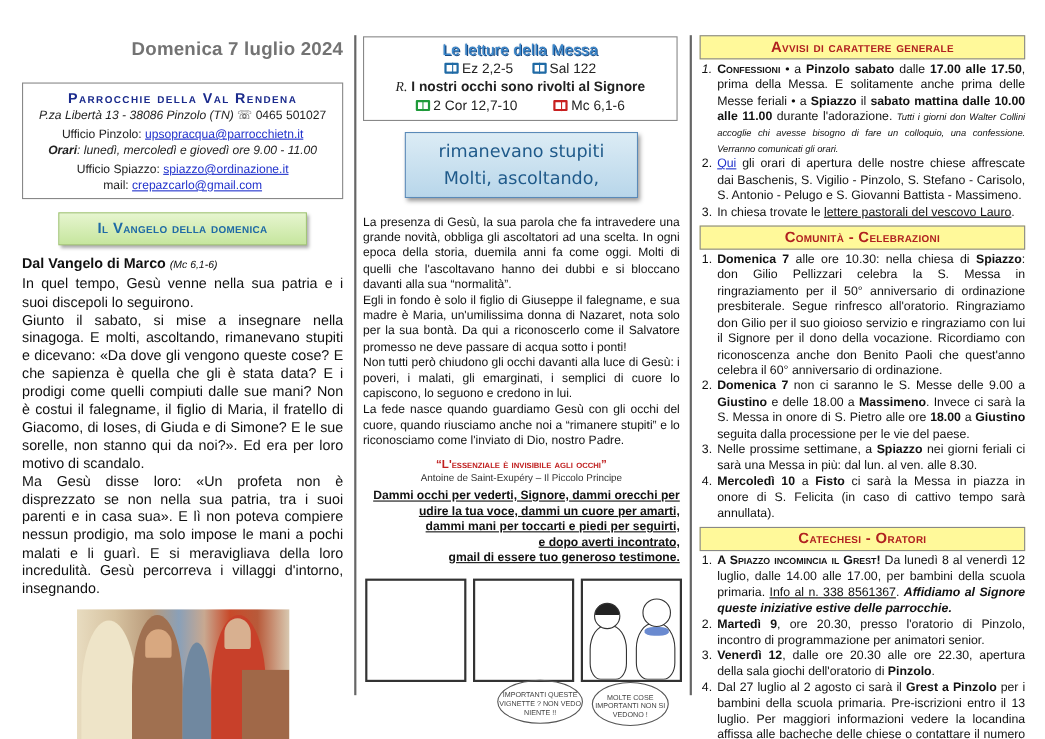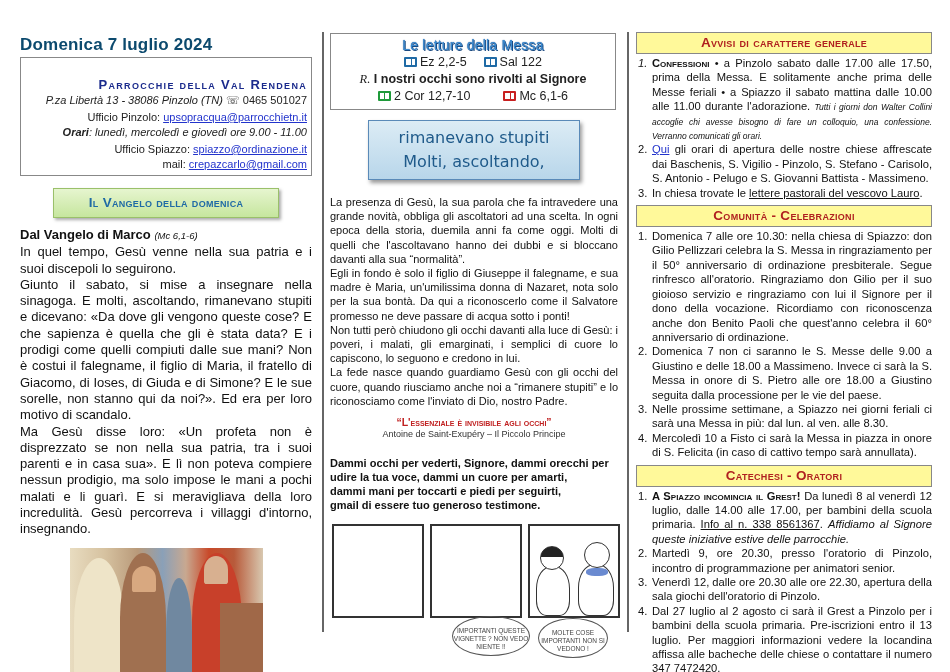--- a/index.html
+++ b/index.html
@@ -7,22 +7,22 @@
     body { position: relative; font-family: "Liberation Sans", sans-serif; color: #111; }
 
     .col { position: absolute; top: 0; }
     .col-left { left: 20px; width: 292px; }
     .col-mid { left: 330px; width: 288px; }
     .col-right { left: 636px; width: 296px; }
 
     .vline { position: absolute; width: 2px; background: #666; }
 
     
-    .date-title { text-align: left; color: #0c4a6e; font-size: 17px; font-weight: bold; margin-top: 35px; letter-spacing: 0.2px; }
-    .parish-box { margin-top: 2px; border: 1px solid #888; padding: 19px 4px 3px; text-align: right; margin-left: 0; }
+    .date-title { text-align: right; color: #737373; font-size: 17px; font-weight: bold; margin-top: 35px; letter-spacing: 0.2px; }
+    .parish-box { margin-top: 20px; border: 1px solid #888; padding: 6px 4px 3px; text-align: center; margin-left: 0; }
     .parish-name { color: #1a2a8c; font-weight: bold; font-size: 13px; letter-spacing: 1.3px; font-variant: small-caps; line-height: 16px; }
     .parish-line { font-family: "Liberation Sans", sans-serif; font-size: 11px; line-height: 15px; color: #222; }
     .parish-line i { }
     .parish-line a { color: #2233cc; text-decoration: underline; }
     .parish-line .mt { margin-top: 2px; display: block; }
 
     .gospel-header { margin: 12px auto 0; width: 226px; height: 30px; border: 1px solid #9ac06a;
       background: linear-gradient(#e6f5cf, #c6e69e); box-shadow: 2px 2px 3px #aaa;
       text-align: center; line-height: 28px; color: #1f6aa5; font-weight: bold; font-size: 13.5px; font-variant: small-caps; letter-spacing: 0.3px; }
     .gospel-text { margin-top: 9px; font-size: 13px; line-height: 16.3px; text-align: justify; color: #111; }
@@ -46,35 +46,35 @@
     .sp { display: inline-block; width: 10px; }
     .sp2 { display: inline-block; width: 26px; }
     .r-letter { font-family: "Liberation Serif", serif; font-style: italic; }
 
     .theme-box { margin: 10px auto 0; width: 212px; height: 60px; border: 1px solid #5a8ab8;
       background: linear-gradient(#dcecf5, #b8d6ea); box-shadow: 2px 3px 4px #999;
       text-align: center; color: #1f5a8a; font-family: "DejaVu Sans", sans-serif; font-size: 16px; line-height: 24px; padding-top: 5px; }
     .comment-text { margin-top: 15px; font-size: 11px; line-height: 14.2px; text-align: justify; color: #111; }
     .quote-title { margin-top: 8px; text-align: center; color: #c02020; font-weight: bold; font-size: 10.5px; font-variant: small-caps; }
     .quote-author { text-align: center; font-size: 9px; color: #333; line-height: 12px; }
-    .prayer { margin-top: 16px; text-align: left; font-weight: bold; font-size: 11px; line-height: 14px; color: #111; }
+    .prayer { margin-top: 4px; text-align: right; font-weight: bold; font-size: 11px; line-height: 14px; color: #111; text-decoration: underline; }
 
     .comic { position: relative; margin-top: 8px; height: 140px; }
     .panel { position: absolute; top: 4px; width: 92px; height: 94px; border: 2px solid #333; background: #fff; }
     .bubble { position: absolute; border: 1px solid #555; border-radius: 50%; font-size: 6.5px; text-align: center; line-height: 8px; color: #444; padding-top: 10px; }
     .snowman { position: absolute; background: #fff; border: 1.5px solid #333; border-radius: 45% 45% 30% 30%; }
     .snow-head { position: absolute; background: #fff; border: 1.5px solid #333; border-radius: 50%; }
 
     
     .sec-header { border: 1px solid #888; background: #fff99a; text-align: center; color: #b02020; font-weight: bold; font-size: 13.5px; font-variant: small-caps; height: 22px; line-height: 20px; letter-spacing: 0.3px; }
     .sec1 { margin-top: 32px; }
     .r-list { list-style: none; font-size: 11.2px; line-height: 14.4px; color: #111; margin-top: 2px; }
     .r-list li { position: relative; padding-left: 16px; text-align: justify; }
     .r-list li .num { position: absolute; left: 2px; top: 0; }
-    .r-list b { font-weight: normal; }
+    .r-list b { font-weight: bold; }
     .r-list .sc { font-variant: small-caps; font-weight: bold; }
     .r-list .small-it { font-style: italic; font-size: 8.5px; line-height: 10.5px; }
     .r-list a { color: #2233cc; text-decoration: underline; }
     .r-list u { text-decoration: underline; }
     .sec2, .sec3 { margin-top: 5px; }
   </style>
 </head>
 <body>
 
 <div class="vline" style="left:322px; top:32px; height:600px;"></div>
@@ -165,20 +165,21 @@
     <div>La fede nasce quando guardiamo Gesù con gli occhi del cuore, quando riusciamo anche noi a “rimanere stupiti” e lo riconosciamo come l'inviato di Dio, nostro Padre.</div>
   </div>
 
   <div class="quote-title">“L'essenziale è invisibile agli occhi”</div>
   <div class="quote-author">Antoine de Saint-Exupéry – Il Piccolo Principe</div>
 
   <div class="prayer">
     <div>Dammi occhi per vederti, Signore, dammi orecchi per</div>
     <div>udire la tua voce, dammi un cuore per amarti,</div>
     <div>dammi mani per toccarti e piedi per seguirti,</div>
+    <div>e dopo averti incontrato,</div>
     <div>gmail di essere tuo generoso testimone.</div>
   </div>
 
   <div class="comic">
     <div class="panel" style="left:2px;"></div>
     <div class="panel" style="left:100px;"></div>
     <div class="panel" style="left:198px; overflow:hidden;">
       <div class="snowman" style="left:6px; top:40px; width:34px; height:50px;"></div>
       <div class="snow-head" style="left:10px; top:20px; width:24px; height:24px; background:linear-gradient(#222 45%, #fff 45%);"></div>
       <div class="snowman" style="left:48px; top:38px; width:36px; height:52px;"></div>

